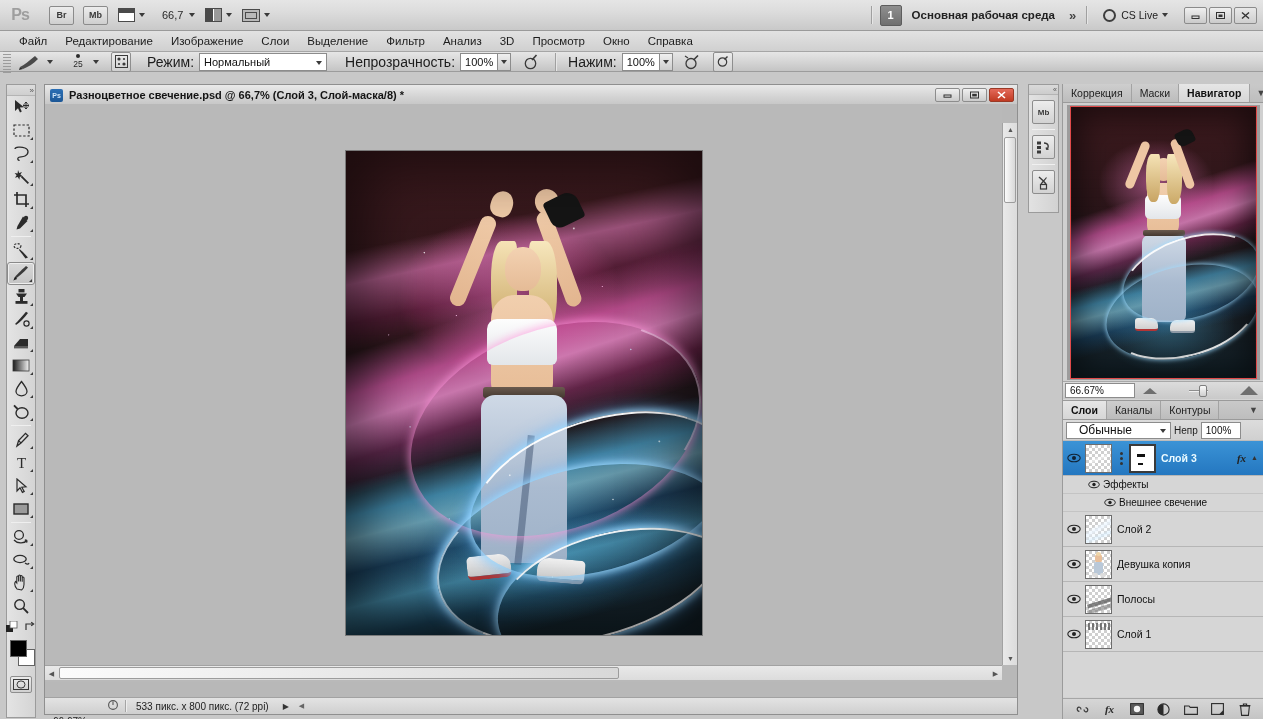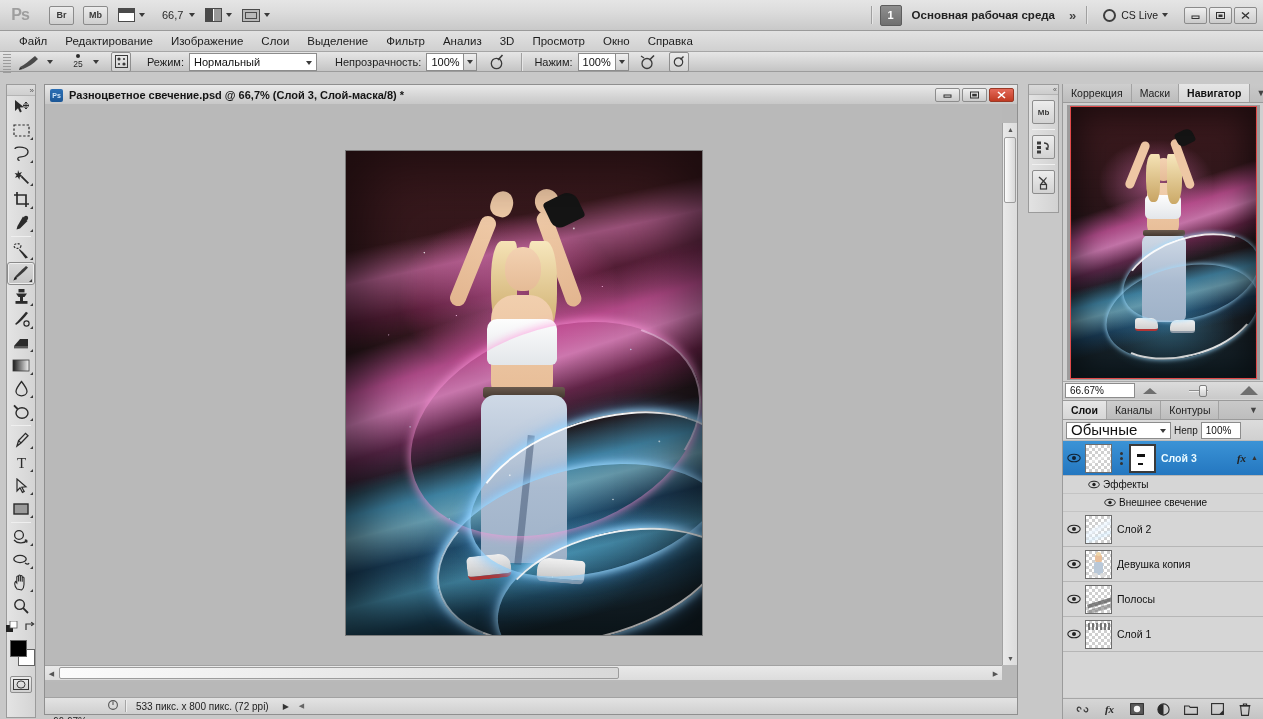--- a/index.html
+++ b/index.html
@@ -82,21 +82,21 @@
   #optbar{
     position:absolute;left:0;top:52px;width:1263px;height:20px;
     background:linear-gradient(180deg,#e6e6e6,#d2d2d2 60%,#c4c4c4);
     border-bottom:1px solid #9c9c9c;
     display:flex;align-items:center;
   }
   .grip{width:8px;height:22px;margin:0 4px 0 3px;
     background-image:repeating-linear-gradient(180deg,#9c9c9c 0 1px,transparent 1px 3px);
     background-size:2px 100%; background-repeat:repeat-x; background-position:1px 0;
   }
-  .opt-lbl{font-size:11px;color:#1c1c1c;margin-right:5px;}
+  .opt-lbl{font-size:14px;color:#1c1c1c;margin-right:5px;}
   .opt-field{
     height:18px;background:#fff;border:1px solid #8c8c8c;
     display:flex;align-items:center;padding:0 4px;font-size:11px;color:#111;
   }
   .opt-combo{ width:128px; position:relative; padding-right:16px;}
   .opt-combo .caret{position:absolute;right:4px;top:7px;margin:0;}
   .spin{
     width:13px;height:18px;margin-left:0;
     background:linear-gradient(180deg,#efefef,#cdcdcd);
     border:1px solid #8c8c8c;border-left:none;
@@ -315,21 +315,21 @@
   .nav-mtn{width:0;height:0;border-left:7px solid transparent;border-right:7px solid transparent;}
   .nav-mtn.sm{border-bottom:6px solid #6f6f6f;}
   .nav-mtn.lg{border-bottom:9px solid #6f6f6f;border-left-width:9px;border-right-width:9px;}
 
   
   #layerspanel{position:absolute;left:0;top:316px;width:201px;height:319px;background:#d2d2d2;
     border-top:1px solid #9a9a9a;}
   #blendrow{height:20px;display:flex;align-items:center;padding:0 3px;gap:3px;
     background:linear-gradient(180deg,#dcdcdc,#d0d0d0);}
   #blendsel{width:105px;height:17px;background:#fff;border:1px solid #8c8c8c;position:relative;
-    display:flex;align-items:flex-end;padding-left:4px;font-size:15px;color:#111;}
+    display:flex;align-items:flex-start;padding-left:12px;font-size:12px;color:#111;}
   #blendsel .caret{position:absolute;right:4px;top:6px;margin:0;}
   .mini-lbl{font-size:10px;color:#1c1c1c;}
   .mini-field{width:40px;height:17px;background:#fff;border:1px solid #8c8c8c;
     display:flex;align-items:center;justify-content:flex-start;padding-left:4px;font-size:10px;color:#111;}
   #lockrow{height:20px;display:flex;align-items:center;padding:0 4px;gap:5px;
     background:linear-gradient(180deg,#d6d6d6,#cbcbcb);border-top:1px solid #bcbcbc;}
   .lock-ico{width:13px;height:13px;display:flex;align-items:center;justify-content:center;font-size:9px;color:#2b2b2b;}
   .lock-ico.cb{border:1px solid #555;background:
      conic-gradient(#fff 0 25%, #cfcfcf 0 50%, #fff 0 75%, #cfcfcf 0);
      background-size:5px 5px;}

